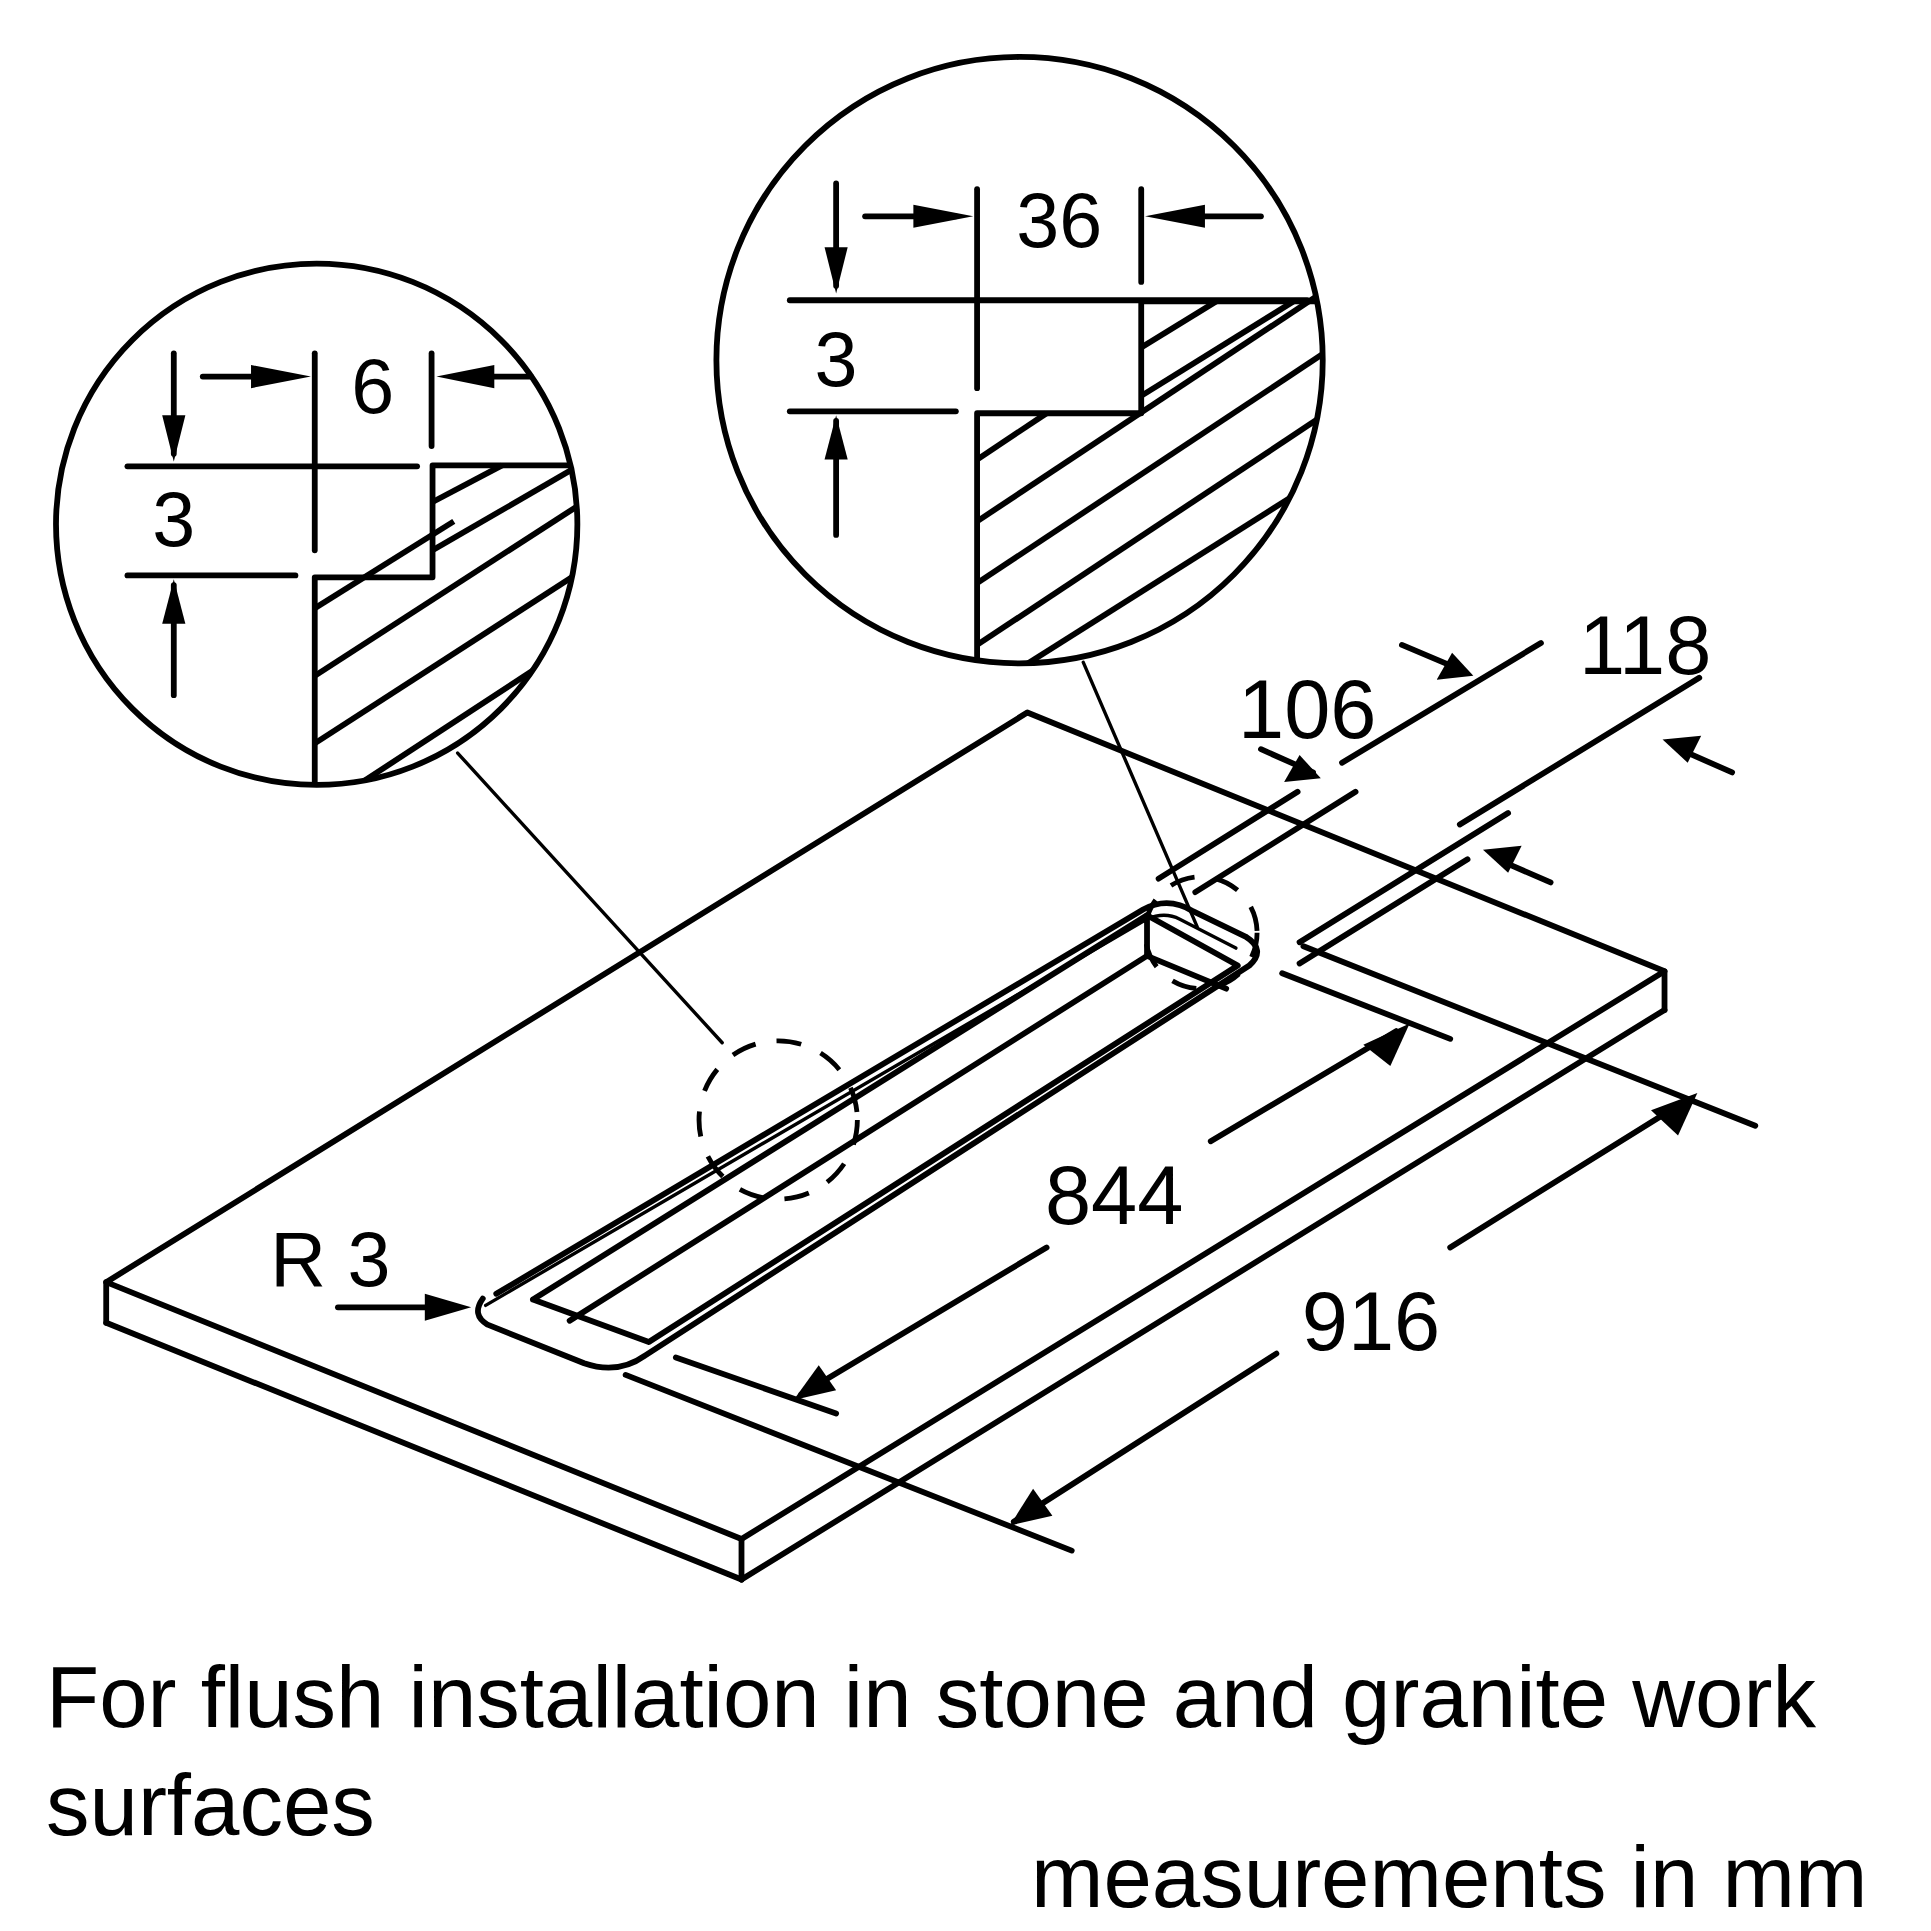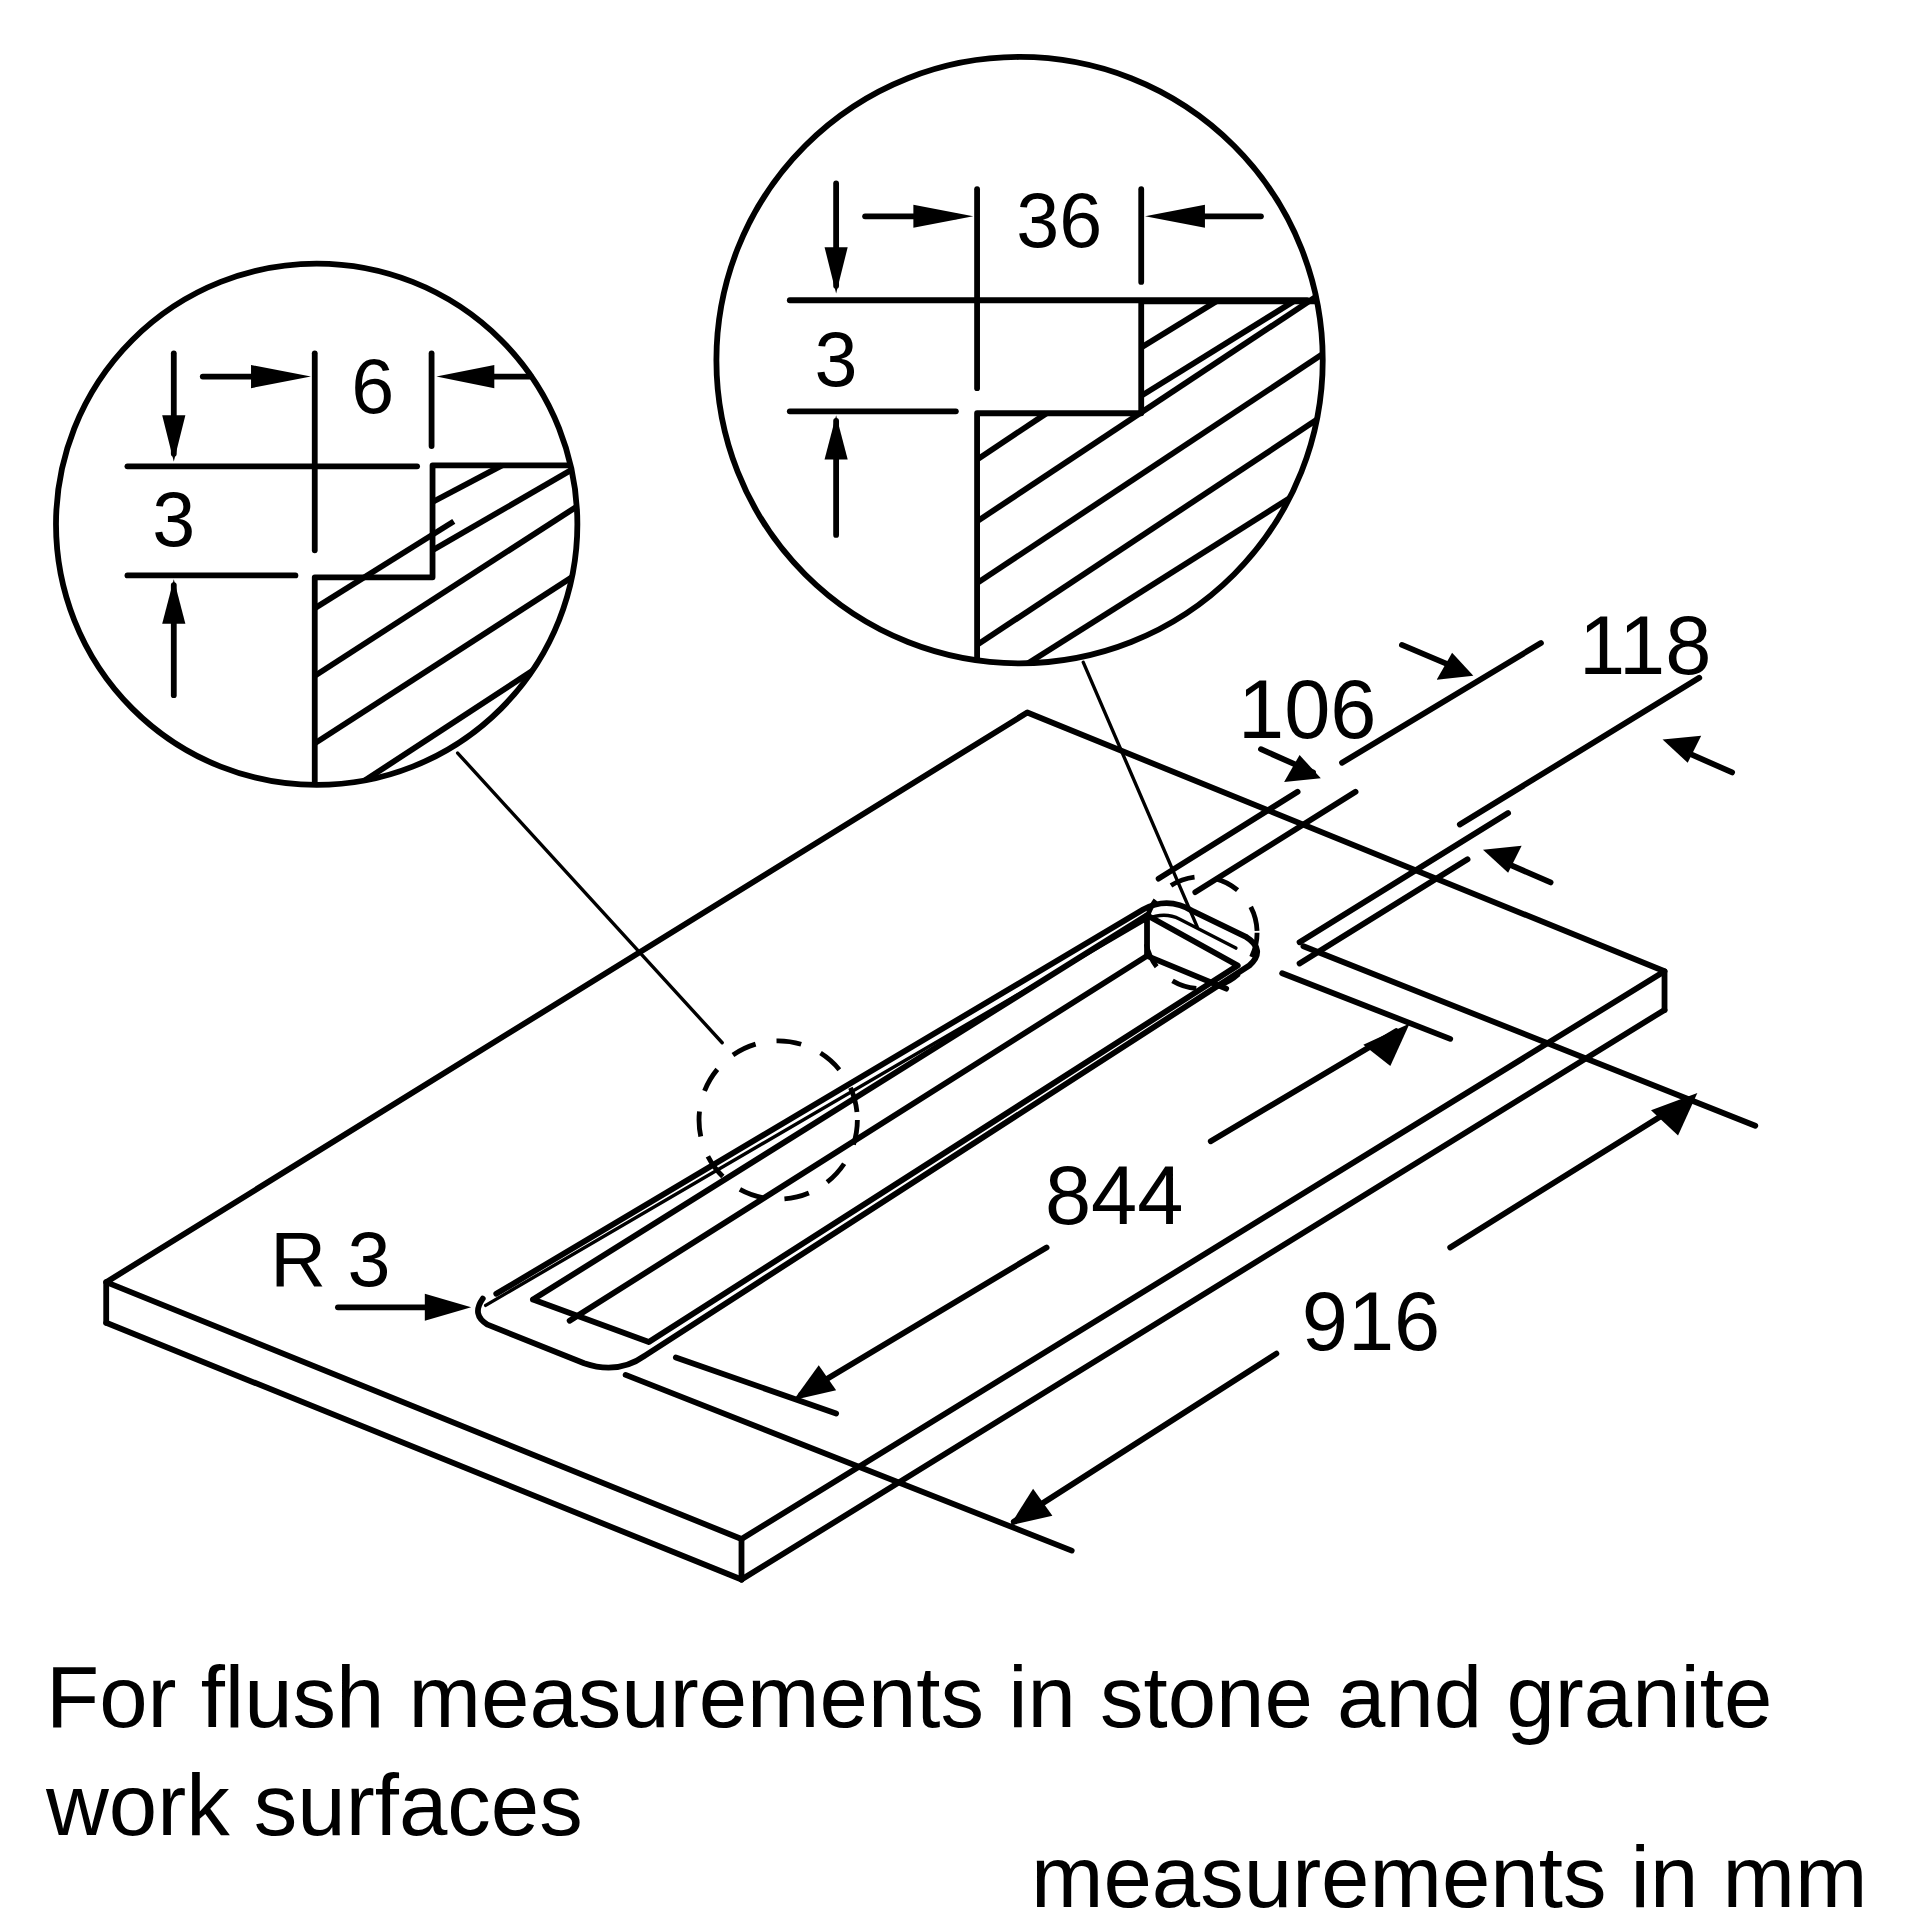--- a/index.html
+++ b/index.html
@@ -160,15 +160,15 @@
 
     <line class="ln" x1="1452" y1="668" x2="1504" y2="690"></line>
     <polygon class="arrow" points="1526,700 1488,704 1504,676"></polygon>
     <line class="ln" x1="1744" y1="778" x2="1794" y2="800"></line>
     <polygon class="arrow" points="1722,766 1762,762 1748,790"></polygon>
     <text class="lbl" x="1354" y="764" font-size="86" text-anchor="middle">106</text>
     <text class="lbl" x="1704" y="698" font-size="86" text-anchor="middle">118</text>
   </g>
 </svg>
 
-<div class="caption">For flush measurements in stone and granite work surfaces</div>
+<div class="caption">For flush installation in stone and granite work surfaces</div>
 <div class="units">measurements in mm</div>
 
 
 </body></html>

